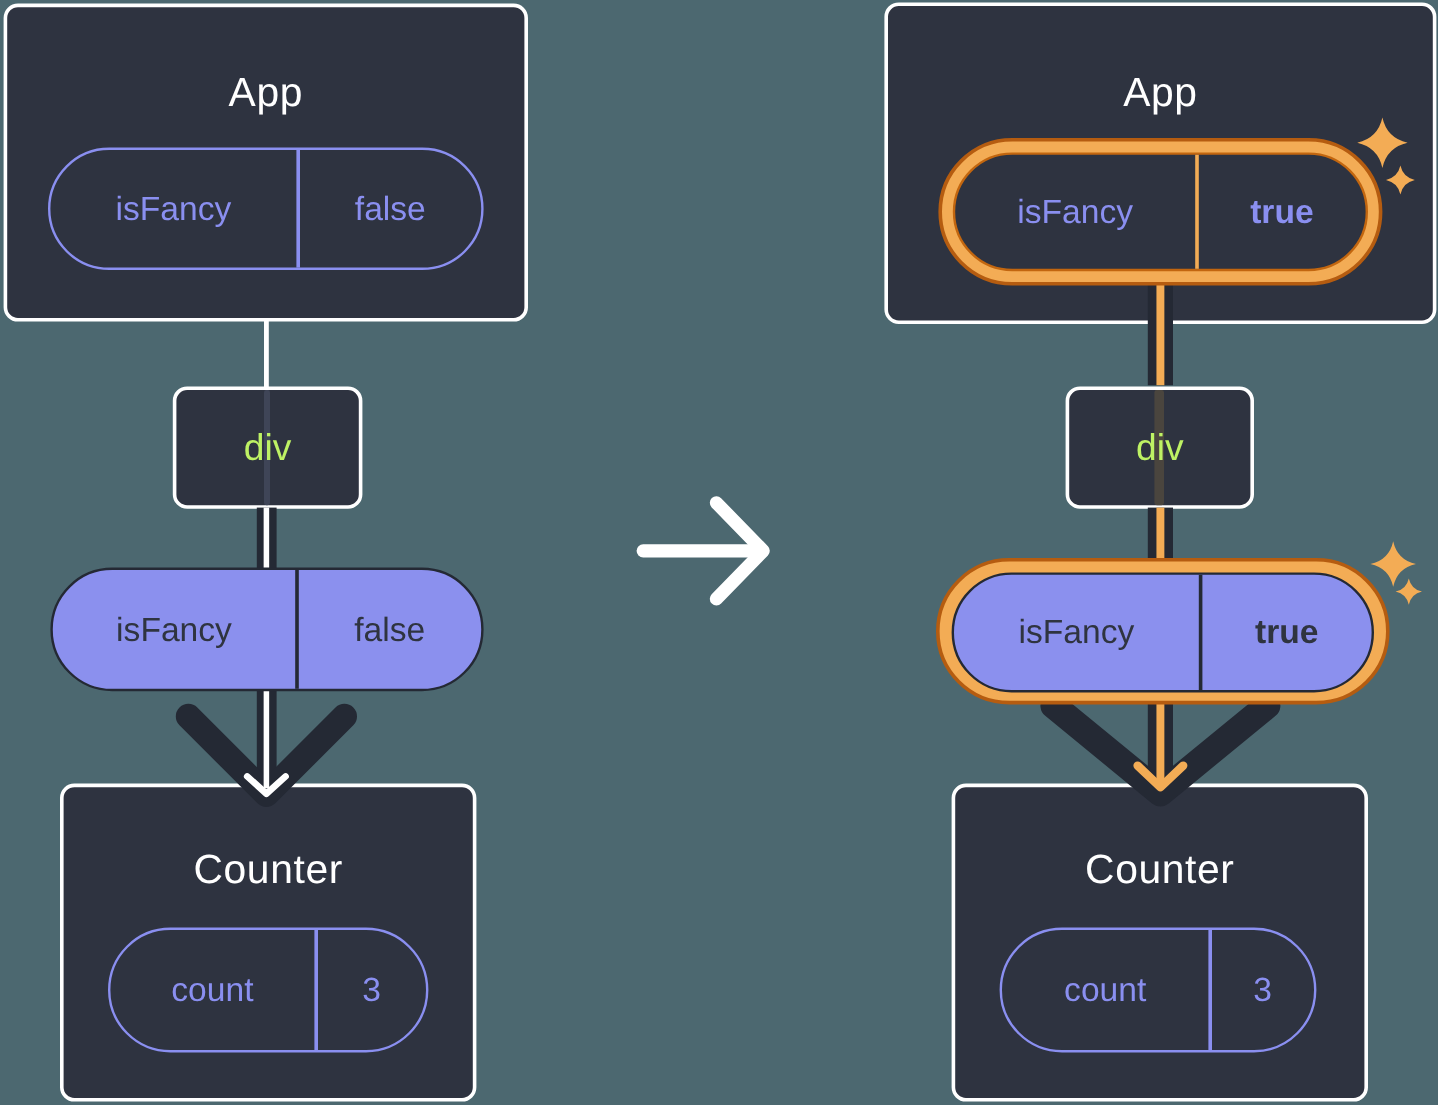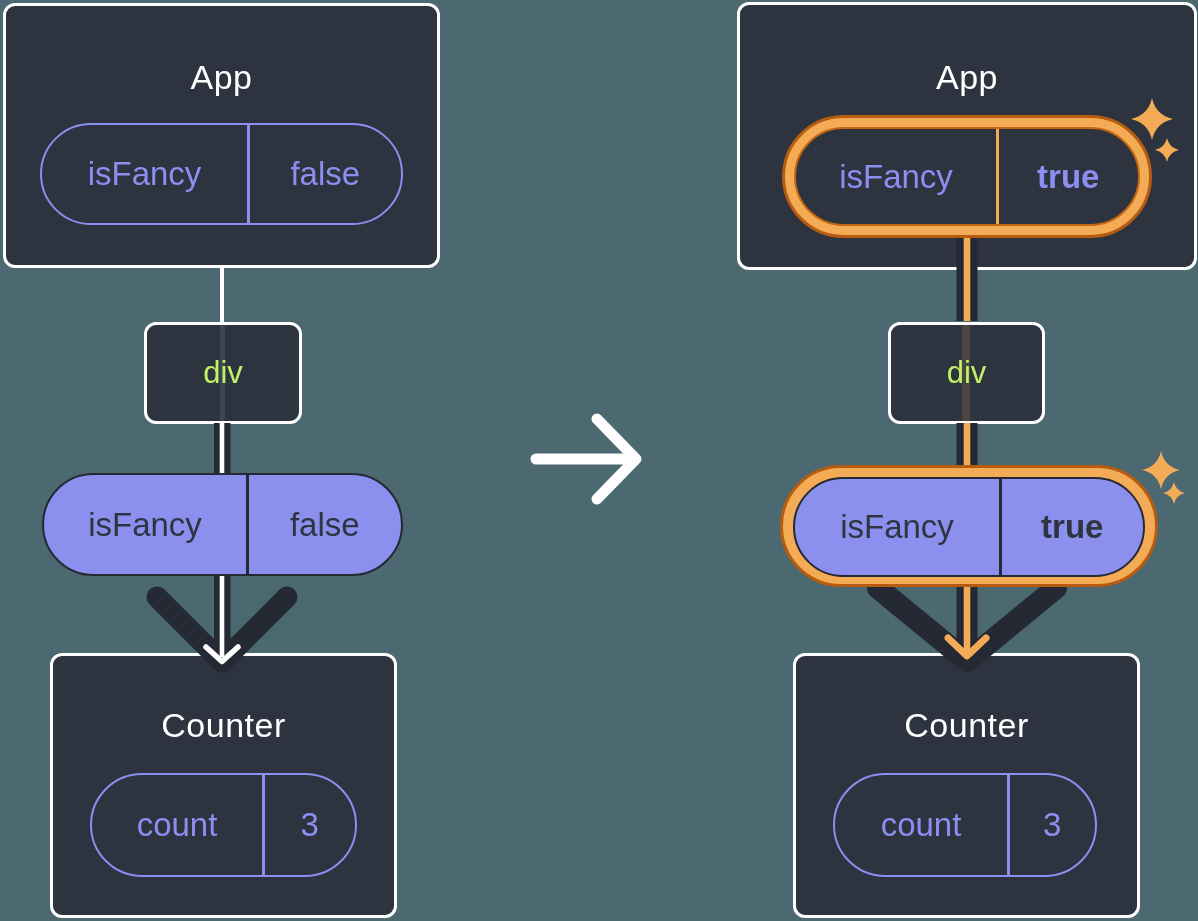--- a/index.html
+++ b/index.html
@@ -38,21 +38,21 @@
   .div-stripe{
     position:absolute;top:0;bottom:0;
     border-radius:2px;
   }
   .pill{
     position:absolute;
     display:flex;align-items:stretch;
     border-radius:999px;
     box-sizing:border-box;
     z-index:6;
-    font-size:33px;
+    font-size:28px;
   }
   .pill .cell{
     display:flex;align-items:center;justify-content:center;
     white-space:nowrap;
   }
   .pill .cell.value{flex:1;}
   .pill .pill-divider{width:2.5px;}
   .pill.outline{
     border:2.5px solid #8A8FF0;
     color:#8A8FF0;

